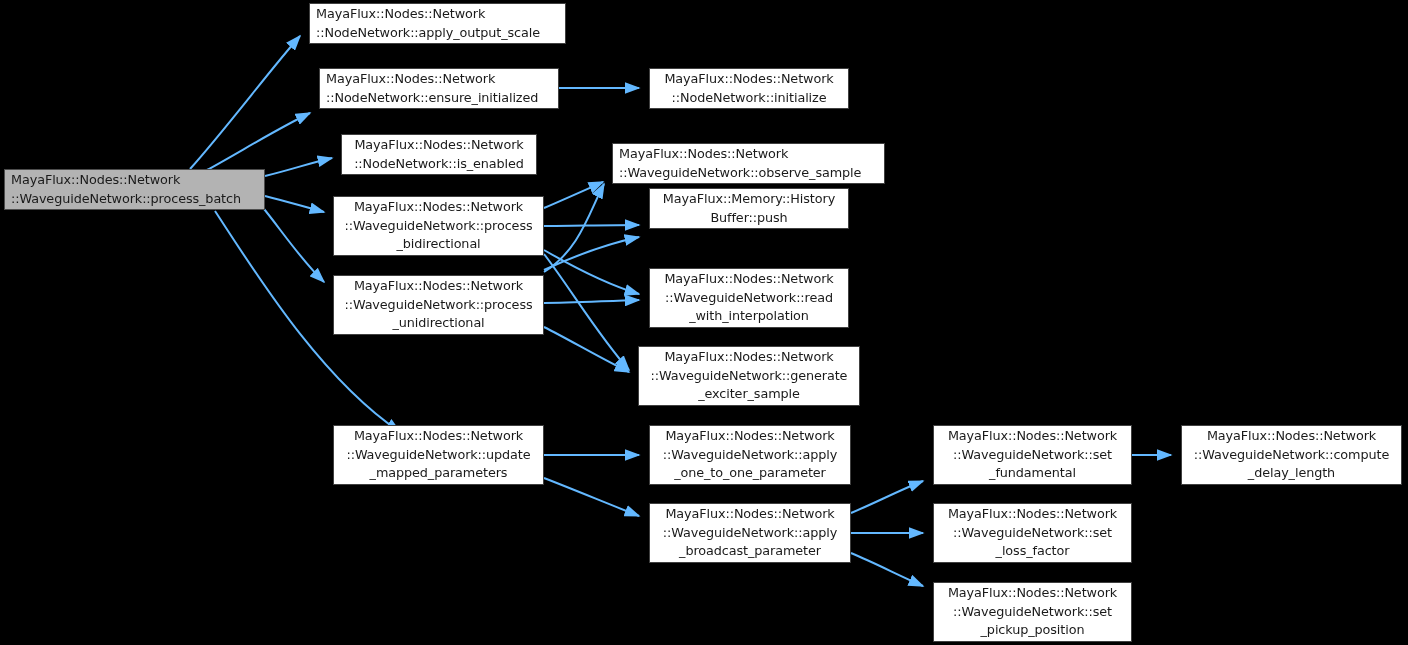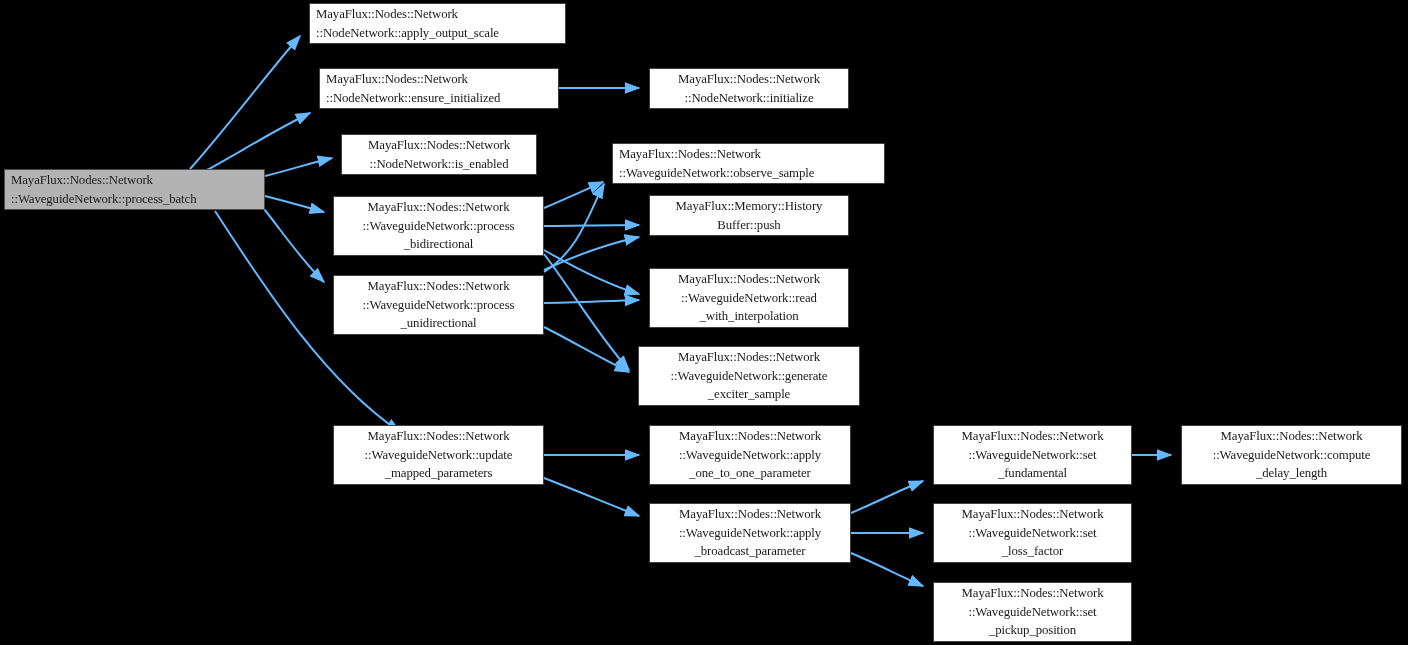--- a/index.html
+++ b/index.html
@@ -31,21 +31,20 @@
     border: 1px solid #404040;
     color: #1a1a1a;
     font-size: 12.8px;
     line-height: 18.6px;
     display: flex;
     flex-direction: column;
     justify-content: center;
     padding: 0 6px;
     white-space: pre-line;
     letter-spacing: -0.1px;
-    font-family: Liberation Serif, serif;
   }
   .node.centered { text-align: center; }
   .node.leftish  { text-align: left; }
   .node.root {
     background: #b3b3b3;
     border: 1px solid #4d4d4d;
   }
 </style>
 </head>
 <body>
@@ -88,21 +87,21 @@
 ::NodeNetwork::ensure_initialized</div>
       <div class="node centered" style="left: 649px; top: 68px; width: 200px; height: 41px;">MayaFlux::Nodes::Network
 ::NodeNetwork::initialize</div>
       <div class="node centered" style="left: 341px; top: 134px; width: 196px; height: 41px;">MayaFlux::Nodes::Network
 ::NodeNetwork::is_enabled</div>
       <div class="node leftish" style="left: 612px; top: 143px; width: 273px; height: 41px;">MayaFlux::Nodes::Network
 ::WaveguideNetwork::observe_sample</div>
       <div class="node centered" style="left: 333px; top: 196px; width: 211px; height: 60px;">MayaFlux::Nodes::Network
 ::WaveguideNetwork::process
 _bidirectional</div>
-      <div class="node centered" style="left: 649px; top: 195px; width: 200px; height: 41px;">MayaFlux::Memory::History
+      <div class="node centered" style="left: 649px; top: 188px; width: 200px; height: 41px;">MayaFlux::Memory::History
 Buffer::push</div>
       <div class="node centered" style="left: 649px; top: 268px; width: 200px; height: 60px;">MayaFlux::Nodes::Network
 ::WaveguideNetwork::read
 _with_interpolation</div>
       <div class="node centered" style="left: 333px; top: 275px; width: 211px; height: 60px;">MayaFlux::Nodes::Network
 ::WaveguideNetwork::process
 _unidirectional</div>
       <div class="node centered" style="left: 638px; top: 346px; width: 222px; height: 60px;">MayaFlux::Nodes::Network
 ::WaveguideNetwork::generate
 _exciter_sample</div>

